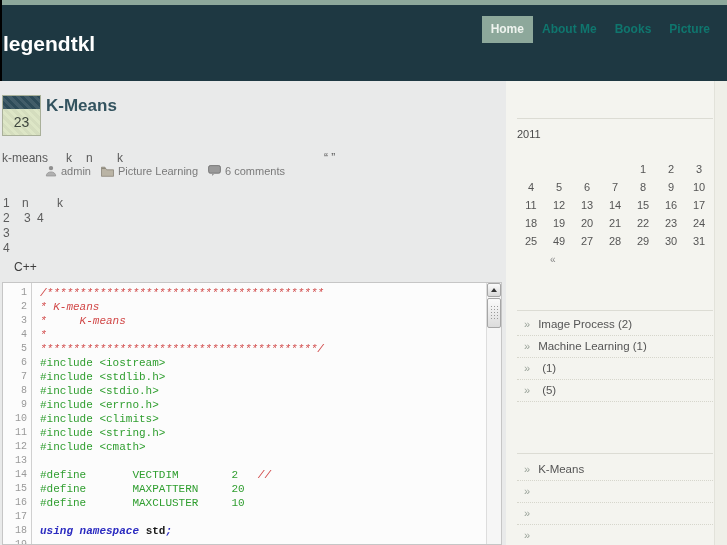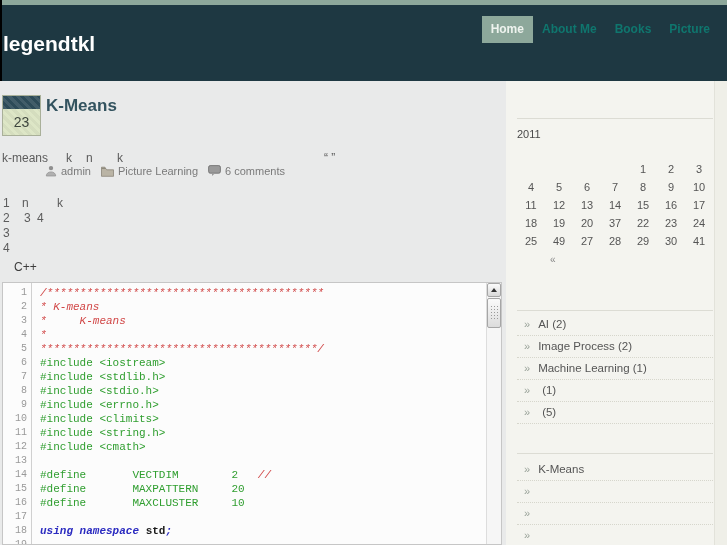--- a/index.html
+++ b/index.html
@@ -263,40 +263,39 @@
         <div class="cal-cell">13</div>
         <div class="cal-cell">14</div>
         <div class="cal-cell">15</div>
         <div class="cal-cell">16</div>
         <div class="cal-cell">17</div>
       </div>
       <div class="cal-row">
         <div class="cal-cell">18</div>
         <div class="cal-cell">19</div>
         <div class="cal-cell">20</div>
-        <div class="cal-cell">37</div>
+        <div class="cal-cell">21</div>
         <div class="cal-cell">22</div>
         <div class="cal-cell">23</div>
         <div class="cal-cell">24</div>
       </div>
       <div class="cal-row">
         <div class="cal-cell">25</div>
         <div class="cal-cell">49</div>
         <div class="cal-cell">27</div>
         <div class="cal-cell">28</div>
         <div class="cal-cell">29</div>
         <div class="cal-cell">30</div>
-        <div class="cal-cell">41</div>
+        <div class="cal-cell">31</div>
       </div>
     </div>
   <div class="cal-prev">«</div>
 
   <div class="sb-divider div2"></div>
   <div class="sb-list list-cats">
-      <div class="sb-item"><span class="sb-bullet">»</span><span class="sb-label">AI (2)</span></div>
       <div class="sb-item"><span class="sb-bullet">»</span><span class="sb-label">Image Process (2)</span></div>
       <div class="sb-item"><span class="sb-bullet">»</span><span class="sb-label">Machine Learning (1)</span></div>
       <div class="sb-item indent"><span class="sb-bullet">»</span><span class="sb-label">(1)</span></div>
       <div class="sb-item indent"><span class="sb-bullet">»</span><span class="sb-label">(5)</span></div>
     </div>
 
   <div class="sb-divider div3"></div>
   <div class="sb-list list-posts">
       <div class="sb-item"><span class="sb-bullet">»</span><span class="sb-label">K-Means</span></div>
       <div class="sb-item"><span class="sb-bullet">»</span><span class="sb-label"></span></div>

